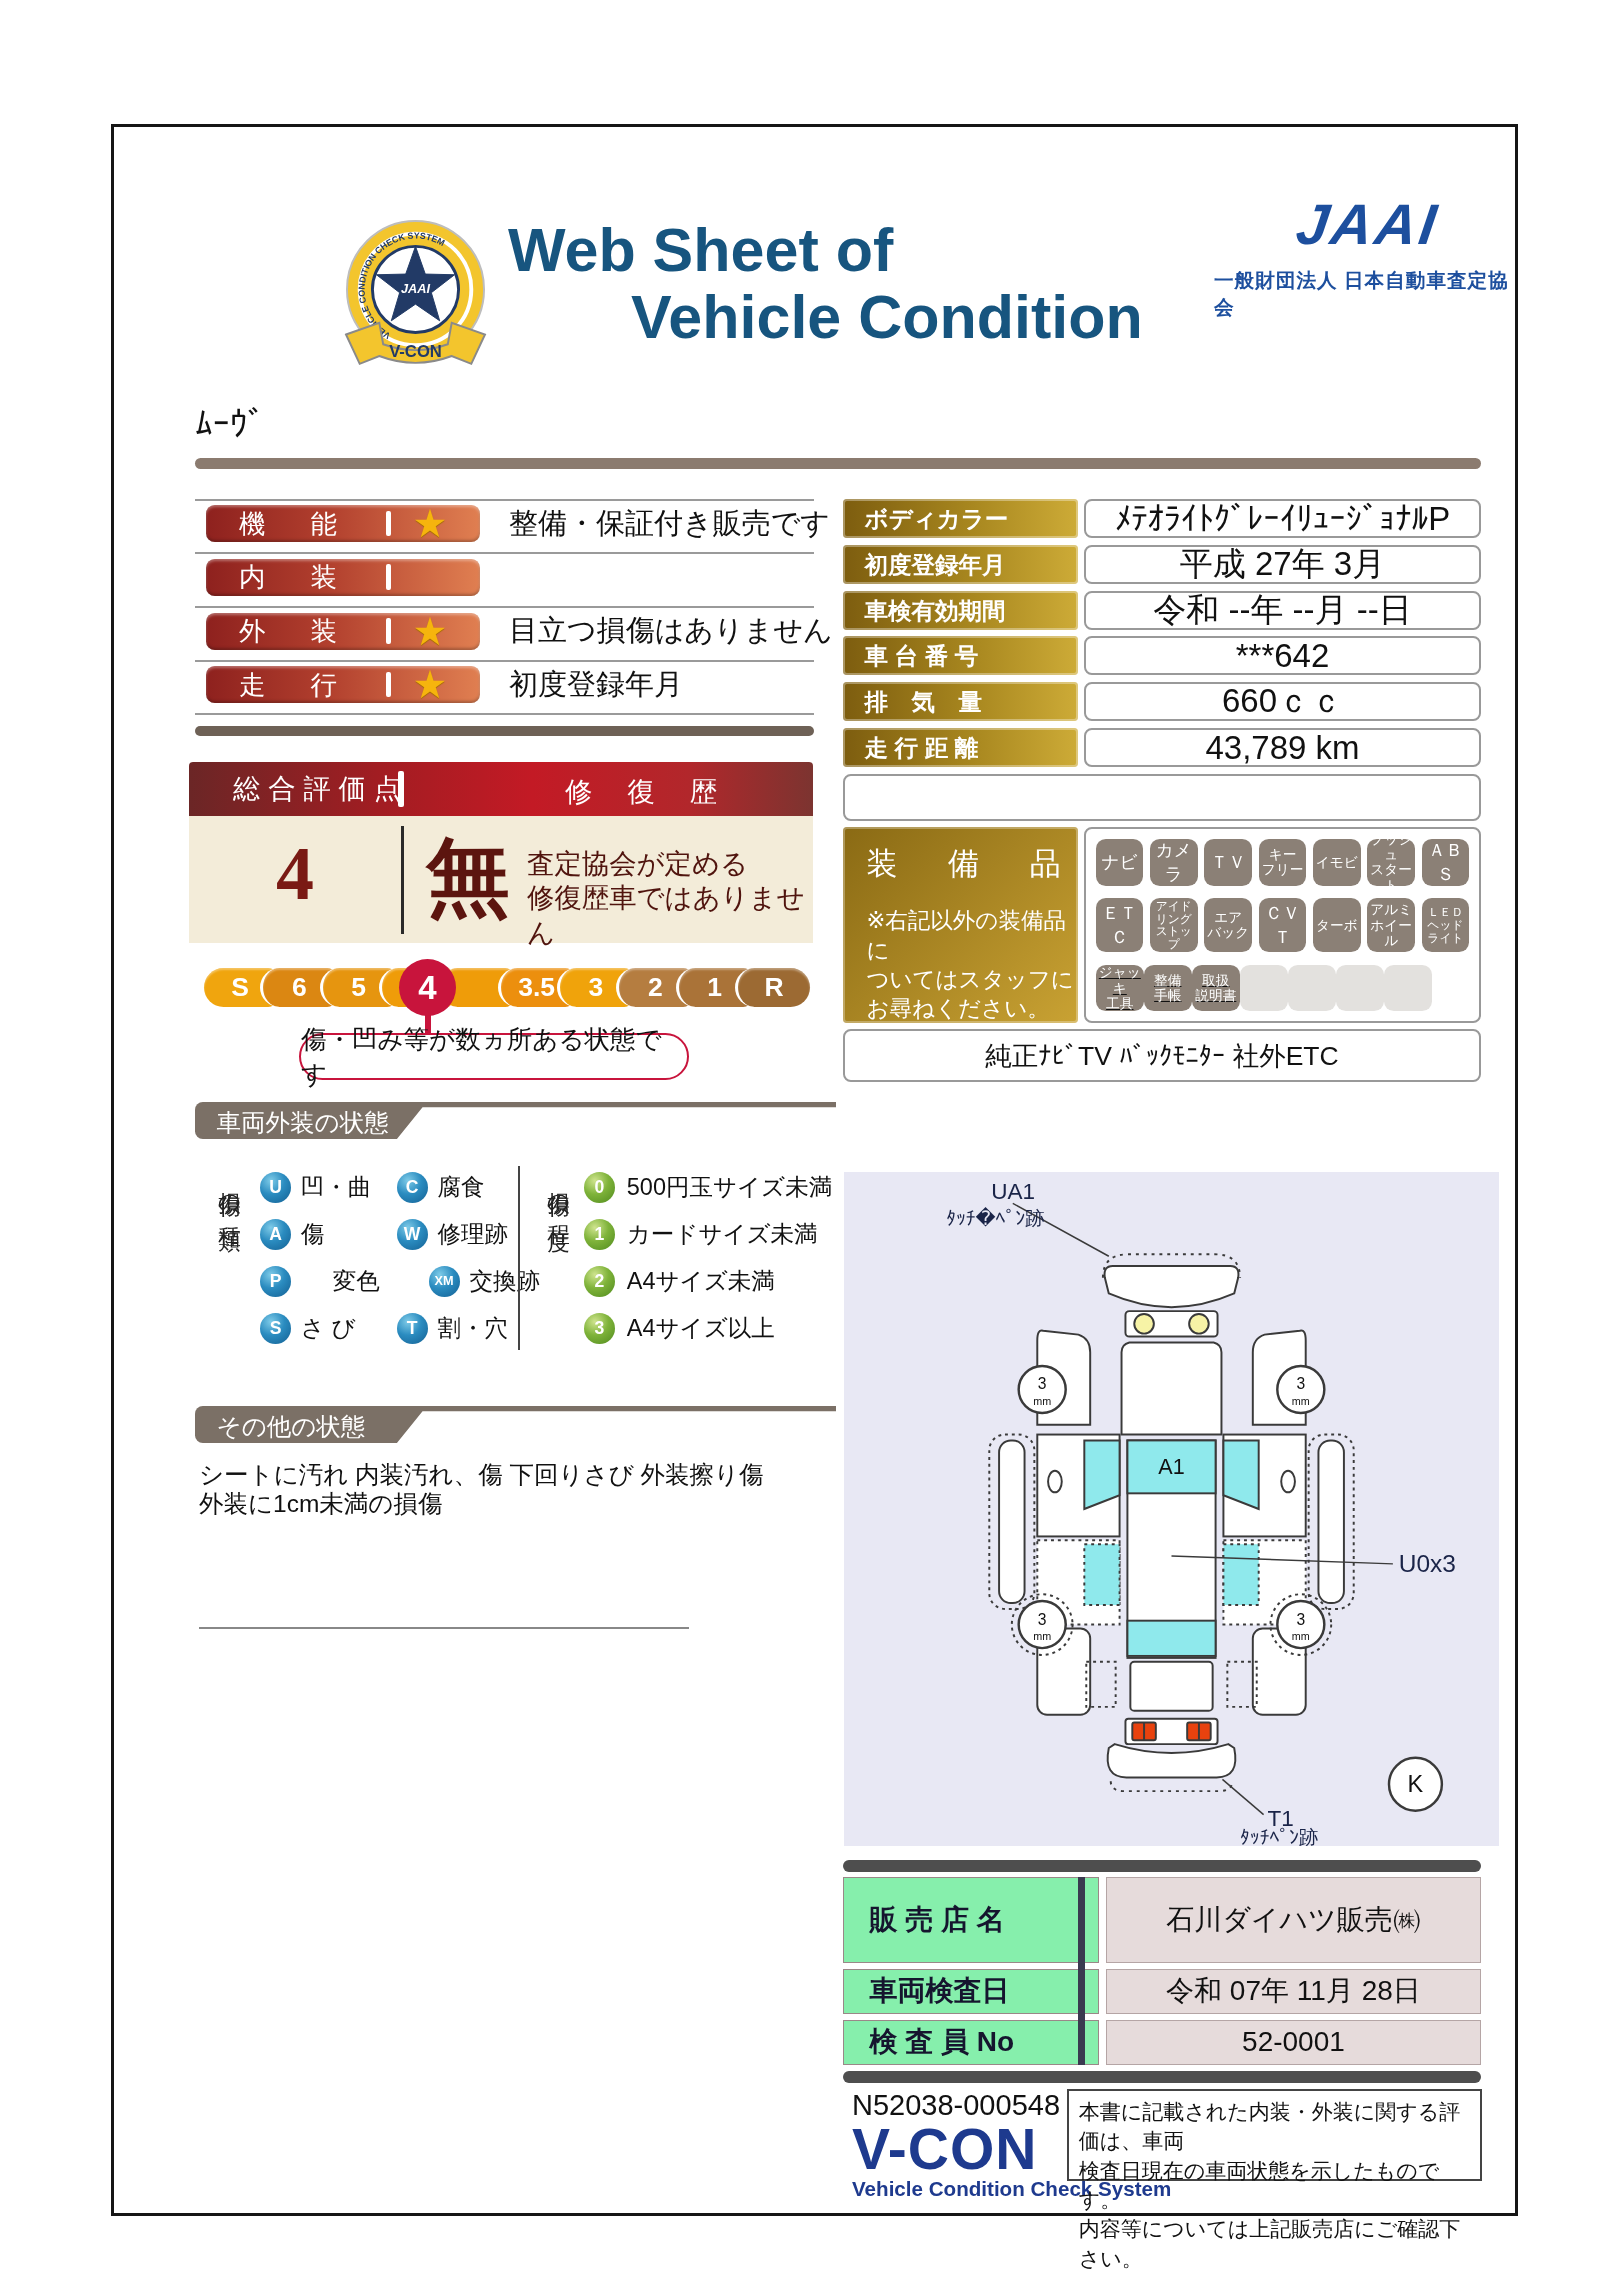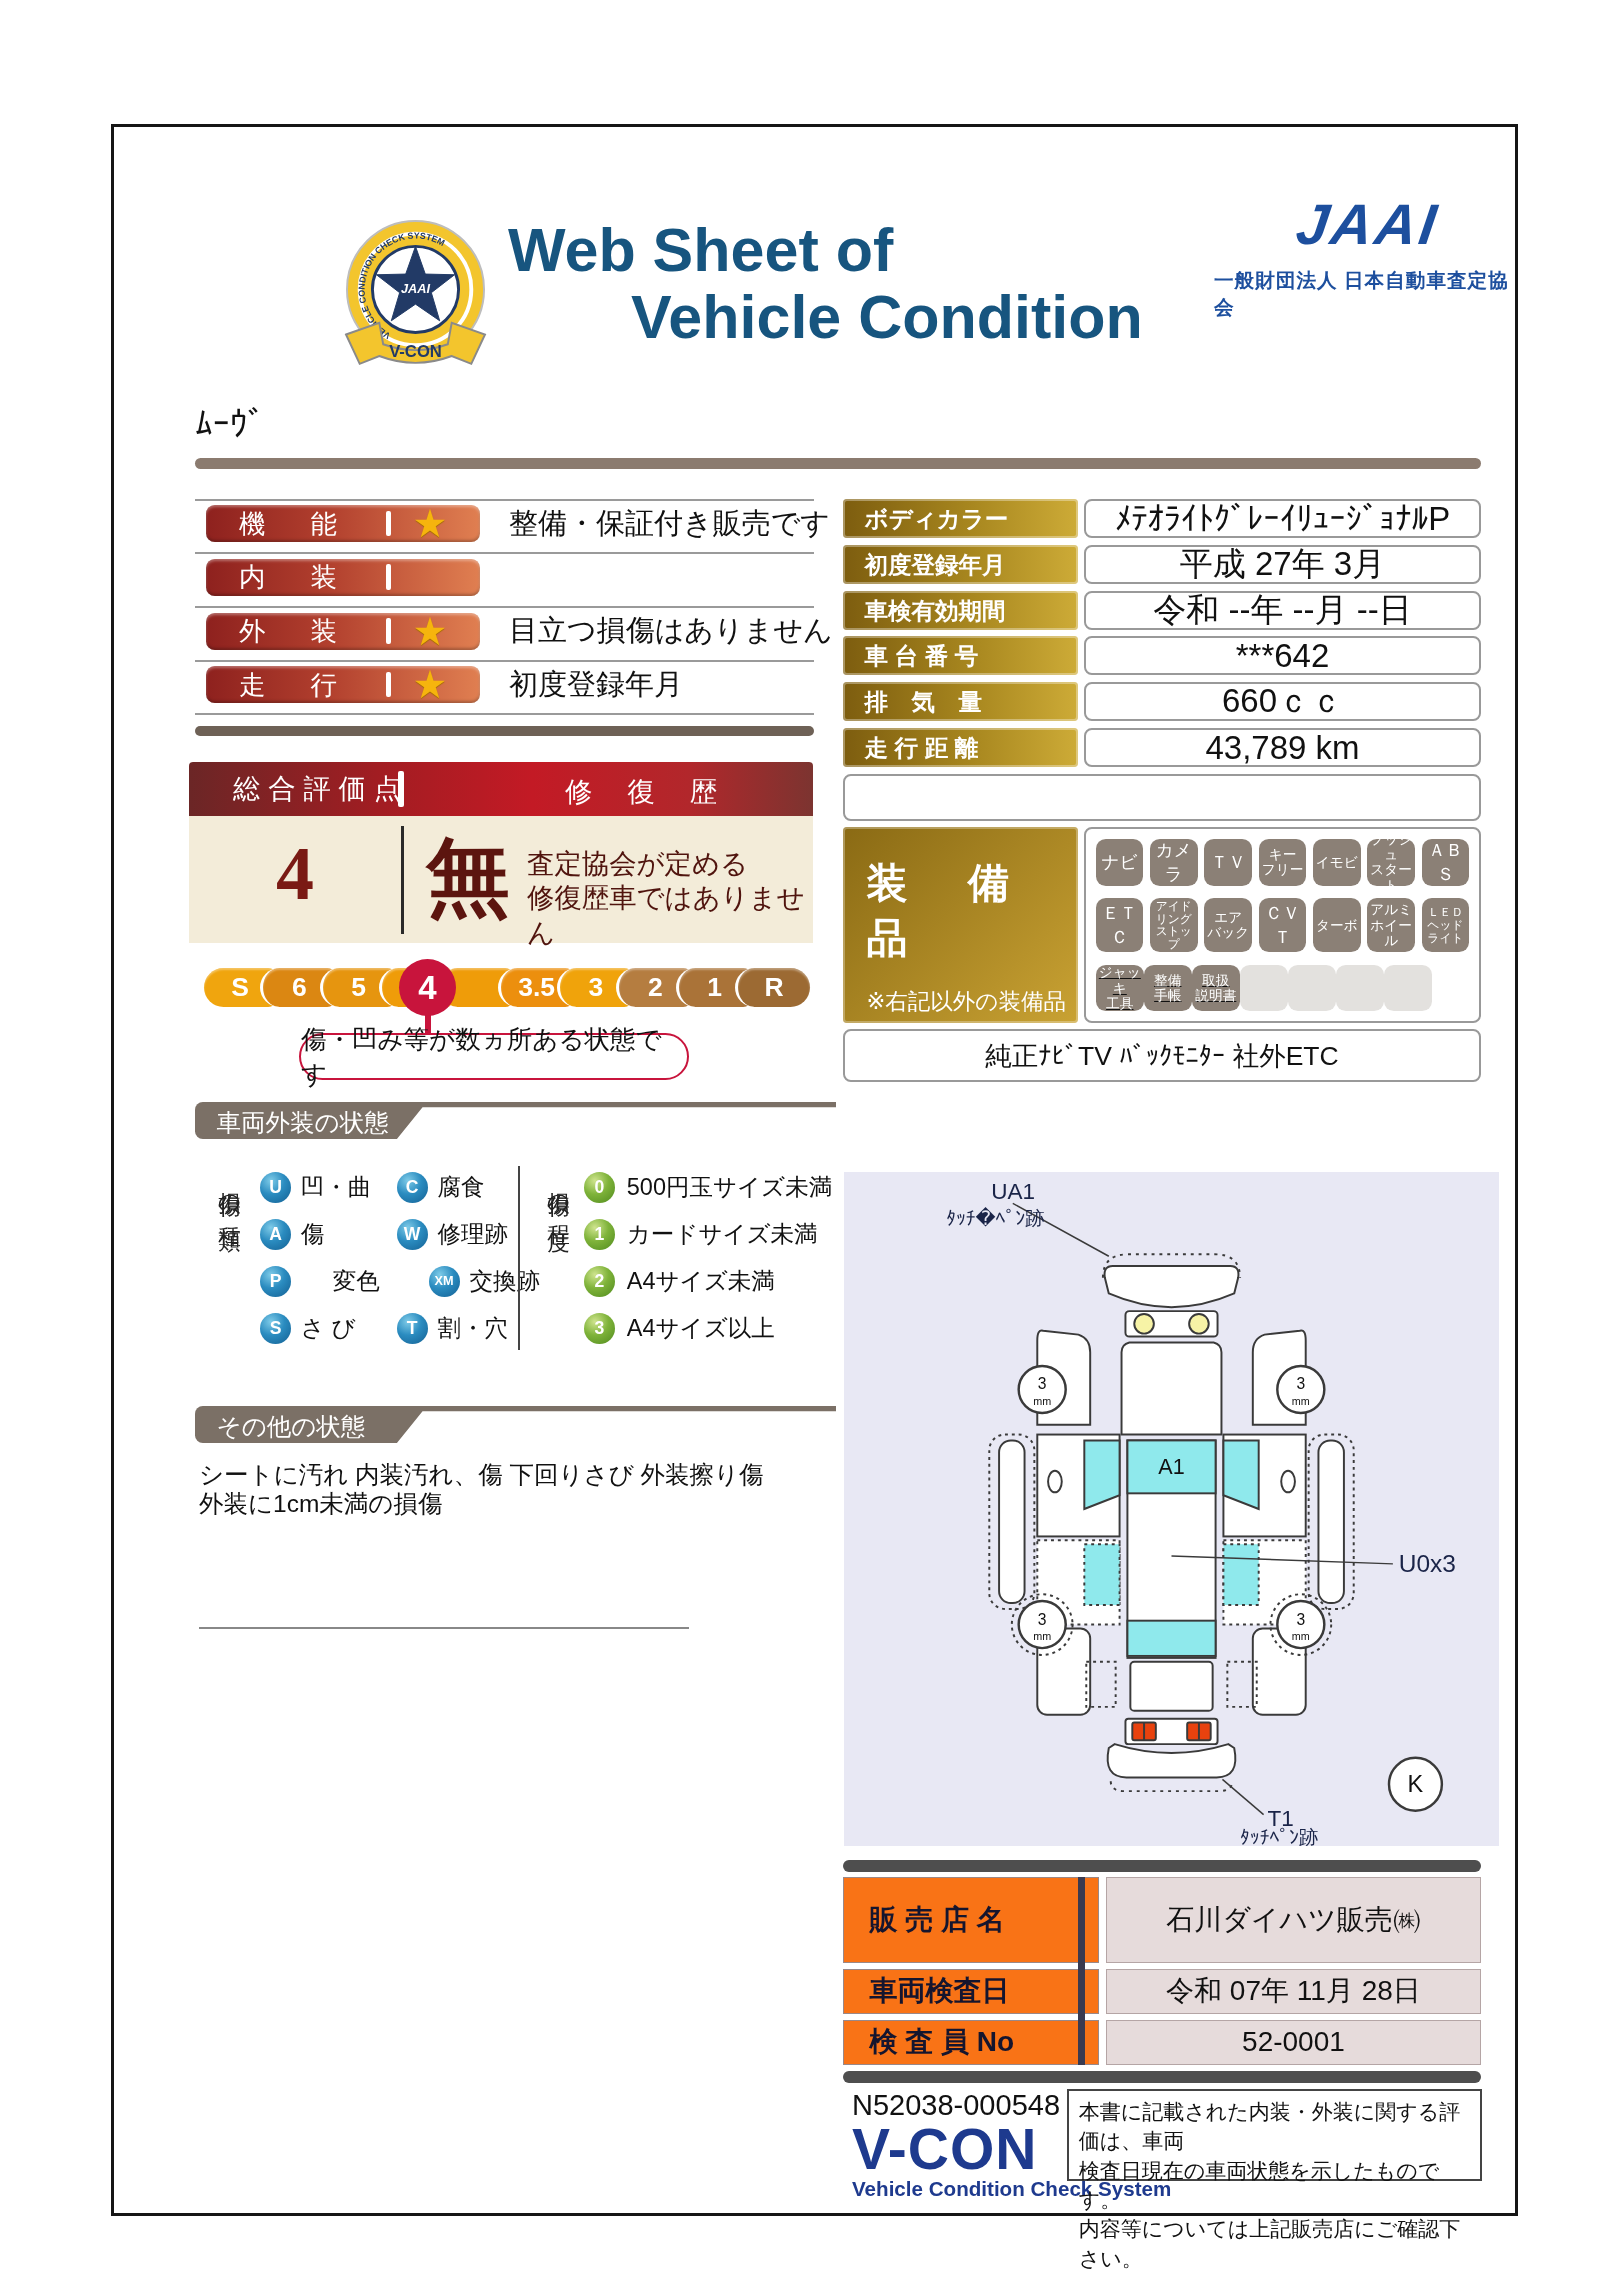--- a/index.html
+++ b/index.html
@@ -52,21 +52,21 @@
   .callout{border:2.9px solid #c8143c;border-radius:23.5px;background:#fff;display:flex;align-items:center;justify-content:center;
            font-size:25.5px;color:#111;}
   
   .gcell{background:linear-gradient(90deg,#7d5d0f,#a8871f 55%,#cdab37);color:#fff;font-size:23.5px;font-weight:bold;
          border-radius:3.9px;display:flex;align-items:center;padding-left:21.6px;box-sizing:border-box;
          box-shadow:inset 0 0 0 2px rgba(255,255,255,.35);}
   .vcell{background:#fff;border:2px solid #999;border-radius:7.8px;display:flex;align-items:center;justify-content:center;
          font-size:33px;color:#111;box-sizing:border-box;}
   .gpanel{background:linear-gradient(135deg,#8a6a14,#c9a233);border-radius:3.9px;color:#fff;box-sizing:border-box;
           box-shadow:inset 0 0 0 2px rgba(255,255,255,.3);padding:15.7px 0 0 23.5px;}
-  .gpanel .gp-title{font-size:41px;font-weight:bold;letter-spacing:9.8px;margin-top:13px;}
+  .gpanel .gp-title{font-size:31px;font-weight:normal;letter-spacing:9.8px;}
   .gp-note{font-size:22.5px;line-height:1.3;margin-top:21.6px;white-space:pre-line;}
   .wpanel{background:#fff;border:2px solid #999;border-radius:7.8px;box-sizing:border-box;}
   .badge{background:#8b8076;border-radius:9.8px;color:#fff;display:flex;flex-direction:column;align-items:center;
          justify-content:center;text-align:center;white-space:pre-line;width:48px;box-sizing:border-box;}
   .badge.empty{background:#e3e1de;}
   .b1{font-size:17.6px;letter-spacing:0;}
   .b2{font-size:13.7px;line-height:1.12;}
   .b3{font-size:11.8px;line-height:1.1;}
   
   .sec-hdr{width:641px;height:37px;background:#7b7066;color:#fff;font-size:24.5px;box-sizing:border-box;
@@ -78,21 +78,21 @@
   .lc.blue{background:radial-gradient(circle at 35% 28%,#7ecbe8,#2b8cc0 45%,#135f92);font-size:17.6px;}
   .lc.blue.sm{font-size:12.7px;}
   .lc.green{background:radial-gradient(circle at 35% 28%,#cfe48e,#7fb33a 45%,#4f8a1d);font-size:17.6px;}
   .lname{font-size:23.5px;color:#111;white-space:nowrap;}
   .otext{font-size:24.5px;color:#111;white-space:nowrap;}
   
   .dpanel{background:#e8e8f4;}
   
   .dbar{background:#4e4e4e;border-radius:5.9px;height:11.8px;}
   .drow{display:flex;}
-  .dlabel{width:256px;background:#f97316;display:flex;align-items:center;padding-left:25.5px;box-sizing:border-box;
+  .dlabel{width:256px;background:#86efac;display:flex;align-items:center;padding-left:25.5px;box-sizing:border-box;
           font-size:28px;font-weight:bold;color:#15152e;border:1px solid #9a8888;}
   .dvalue{flex:1;background:#e6dbdb;display:flex;align-items:center;justify-content:center;font-size:28px;color:#111;
           border:1px solid #b5a5a5;margin-left:6.9px;}
   .ddivider{background:#3a3a50;width:6.9px;}
   .docno{font-size:29px;color:#111;}
   .vcon{font-size:57px;font-weight:900;color:#1e3a8e;letter-spacing:1px;line-height:1;}
   .vconsub{font-size:20.6px;font-weight:bold;color:#1e3a8e;}
   .disclaimer{border:2px solid #444;font-size:21px;line-height:1.4;padding:5.9px 9.8px;box-sizing:border-box;white-space:pre-line;color:#111;}
 </style>
 </head>

